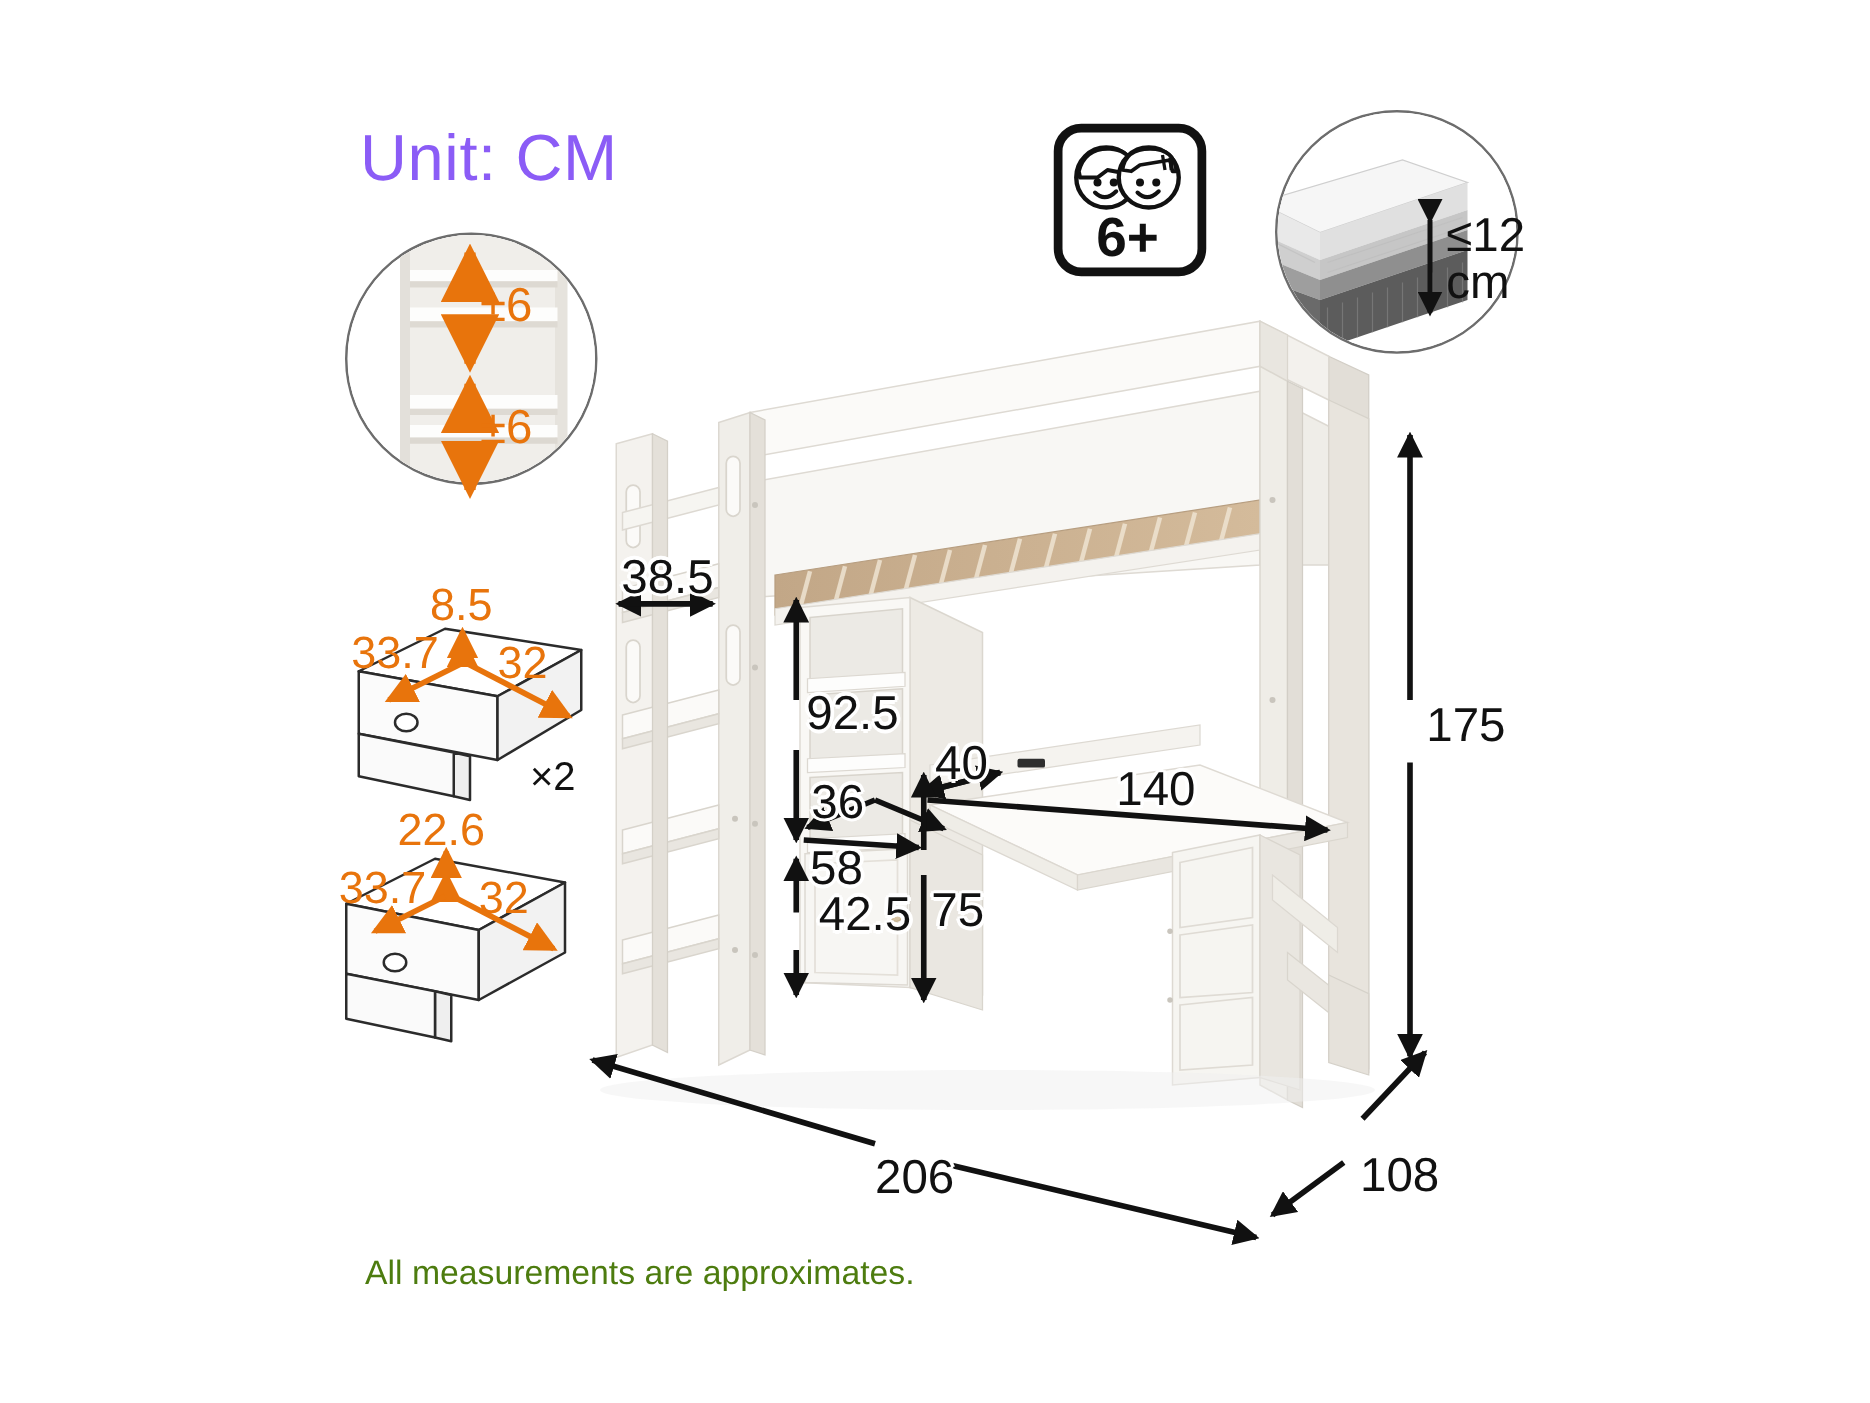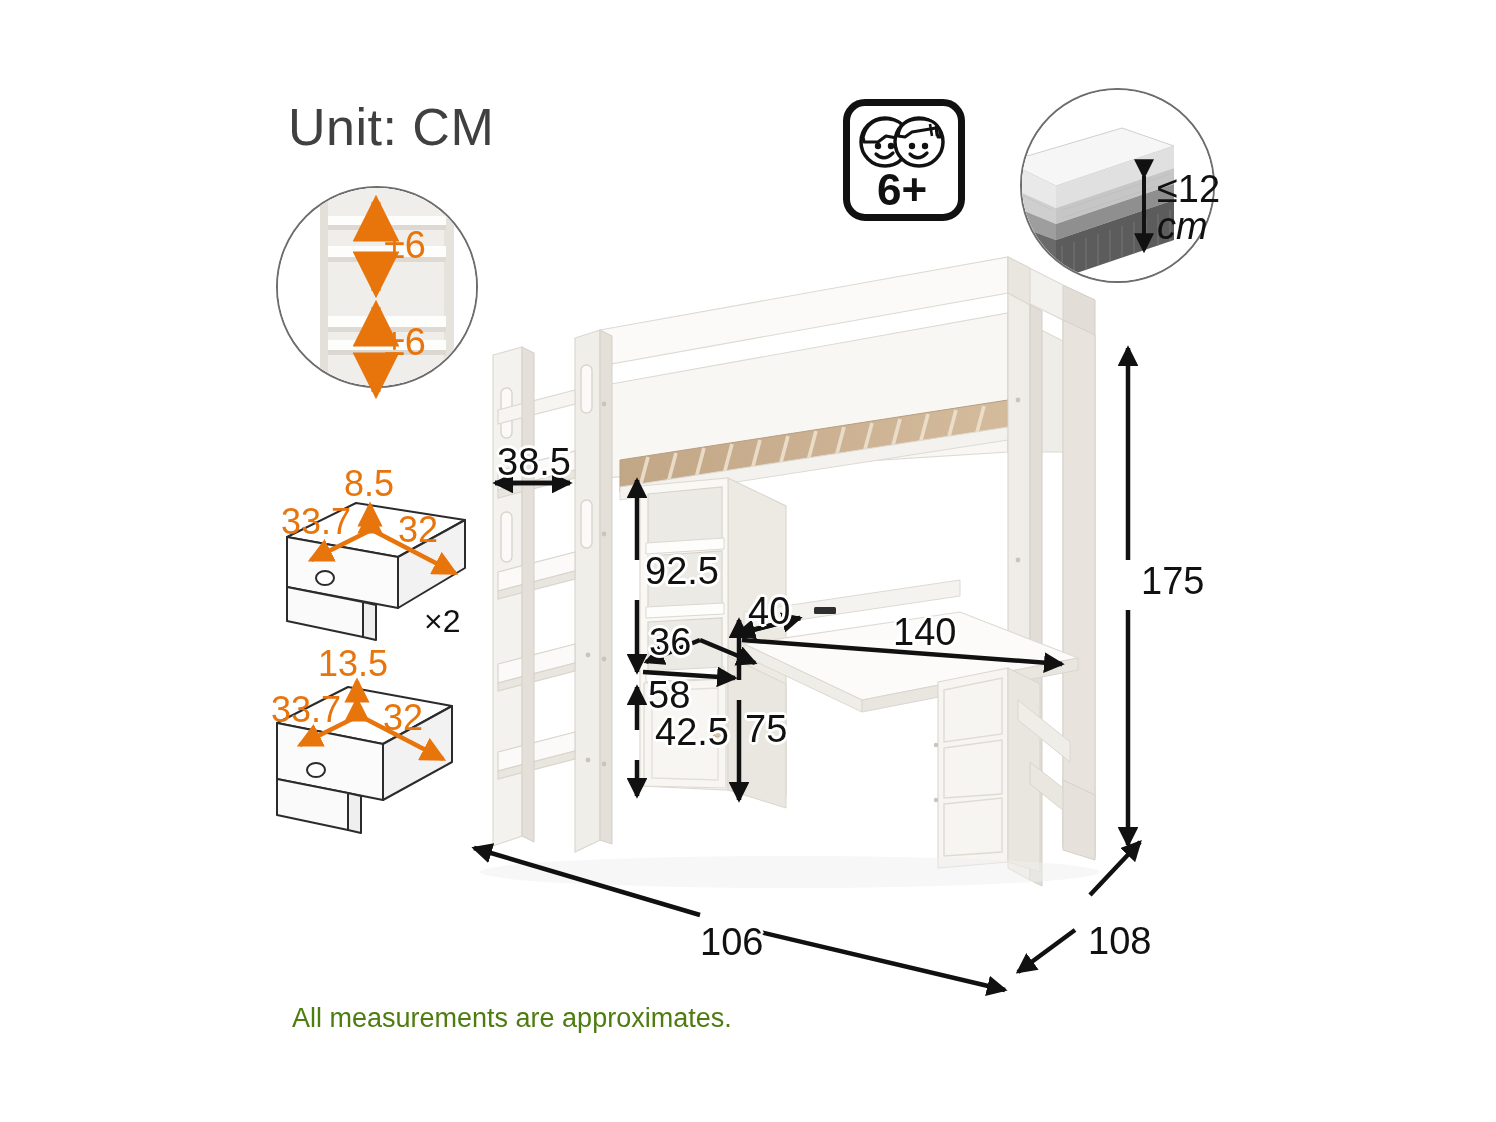--- a/index.html
+++ b/index.html
@@ -13,21 +13,21 @@
     overflow: hidden;
     font-family: "Liberation Sans", sans-serif;
     color: #111111;
   }
   #stage { position: absolute; inset: 0; }
 
   
   .unit-title {
     position: absolute; left: 288px; top: 97px;
     font-size: 52px; font-weight: 400; letter-spacing: .5px;
-    color: #404040; white-space: nowrap;
+    color: #8b5cf6; white-space: nowrap;
   }
   .footnote {
     position: absolute; left: 292px; top: 1003px;
     font-size: 27px; color: #4d7c0f; white-space: nowrap;
   }
 
   
   .dim {
     position: absolute;
     font-size: 34px;
@@ -177,21 +177,21 @@
         <marker id="mArrUp" markerWidth="5" markerHeight="5" refX="4.2" refY="2.5" orient="auto">
           <path d="M0,0 L5,2.5 L0,5 z" fill="#111"></path>
         </marker>
         <marker id="mArrDn" markerWidth="5" markerHeight="5" refX="4.2" refY="2.5" orient="auto">
           <path d="M0,0 L5,2.5 L0,5 z" fill="#111"></path>
         </marker>
       </defs>
     </svg>
   </div>
   <div class="dim black plain" style="left:1157px; top:170px; font-size:38px;">≤12</div>
-  <div class="dim black plain" style="left:1157px; top:207px; font-size:38px;font-style:italic;">cm</div>
+  <div class="dim black plain" style="left:1157px; top:207px; font-size:38px;">cm</div>
 
   <svg class="overlay">
     <g stroke="#2b2b2b" stroke-width="2" fill="#fdfdfd" stroke-linejoin="round">
 
       <path d="M287 537 L356 503 L465 520 L398 557 z" fill="#ffffff"></path>
 
       <path d="M287 537 L398 557 L398 608 L287 587 z" fill="#fbfbfb"></path>
 
       <path d="M398 557 L465 520 L465 568 L398 608 z" fill="#f2f2f2"></path>
 
@@ -221,21 +221,21 @@
       <path d="M277 779 L348 793 L348 830 L277 815 z" fill="#fafafa"></path>
     </g>
     <ellipse cx="316" cy="770" rx="9" ry="7" fill="#fff" stroke="#2b2b2b" stroke-width="2"></ellipse>
     <g stroke="#e8740c" stroke-width="4.5" fill="none">
       <line x1="357" y1="716" x2="357" y2="681" marker-end="url(#oarrS)"></line>
       <line x1="357" y1="716" x2="357" y2="700" marker-end="url(#oarrS)"></line>
       <line x1="356" y1="717" x2="300" y2="745" marker-end="url(#oarrS)"></line>
       <line x1="362" y1="717" x2="443" y2="759" marker-end="url(#oarrS)"></line>
     </g>
   </svg>
-  <div class="dim orange plain" style="left:318px; top:646px; font-size:36px;">13.5</div>
+  <div class="dim orange plain" style="left:318px; top:646px; font-size:36px;">22.6</div>
   <div class="dim orange plain" style="left:271px; top:692px; font-size:36px;">33.7</div>
   <div class="dim orange plain" style="left:383px; top:700px; font-size:36px;">32</div>
 
   <svg class="overlay">
     <defs>
       <linearGradient id="panelG" x1="0" y1="0" x2="0" y2="1">
         <stop offset="0" stop-color="#fdfdfc"></stop>
         <stop offset="1" stop-color="#ebe8e2"></stop>
       </linearGradient>
       <linearGradient id="slatG" x1="0" y1="0" x2="1" y2="0">
@@ -422,19 +422,19 @@
   <div class="dim black big" style="left:655px; top:713px;">42.5</div>
 
   <div class="dim black big" style="left:748px; top:592px;">40</div>
 
   <div class="dim black big" style="left:893px; top:613px;">140</div>
 
   <div class="dim black big" style="left:745px; top:710px;">75</div>
 
   <div class="dim black big" style="left:1141px; top:562px;">175</div>
 
-  <div class="dim black big" style="left:700px; top:923px;">106</div>
+  <div class="dim black big" style="left:700px; top:923px;">206</div>
 
   <div class="dim black big" style="left:1088px; top:922px;">108</div>
 
   <div class="footnote">All measurements are approximates.</div>
 
 </div>
 
 </body></html>

